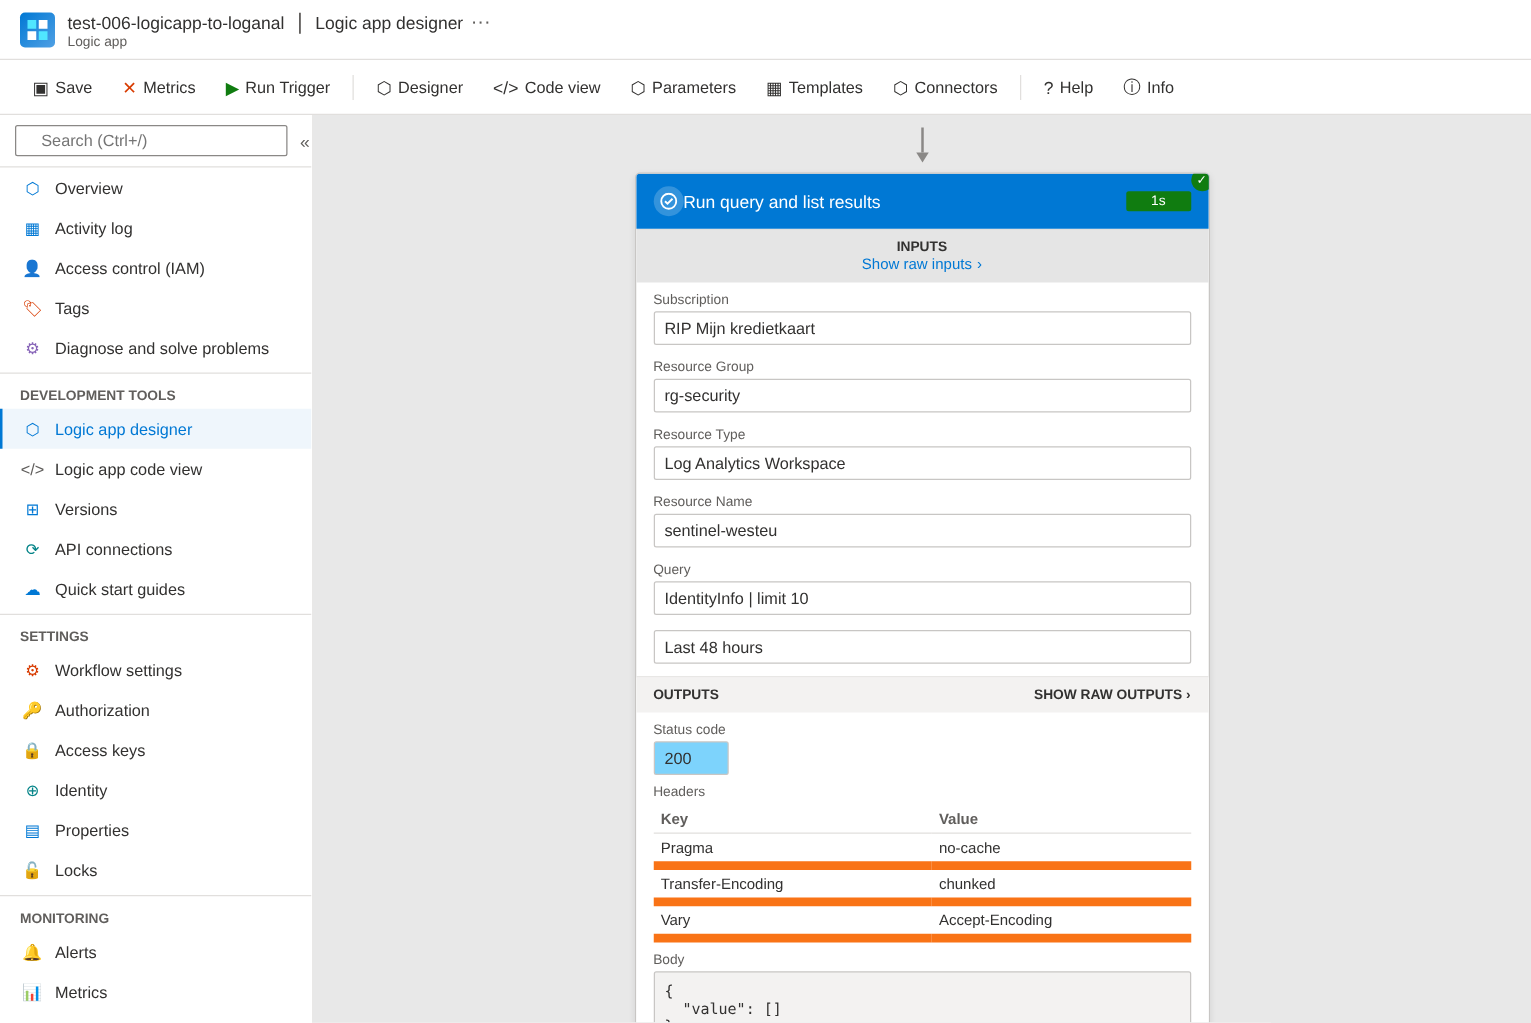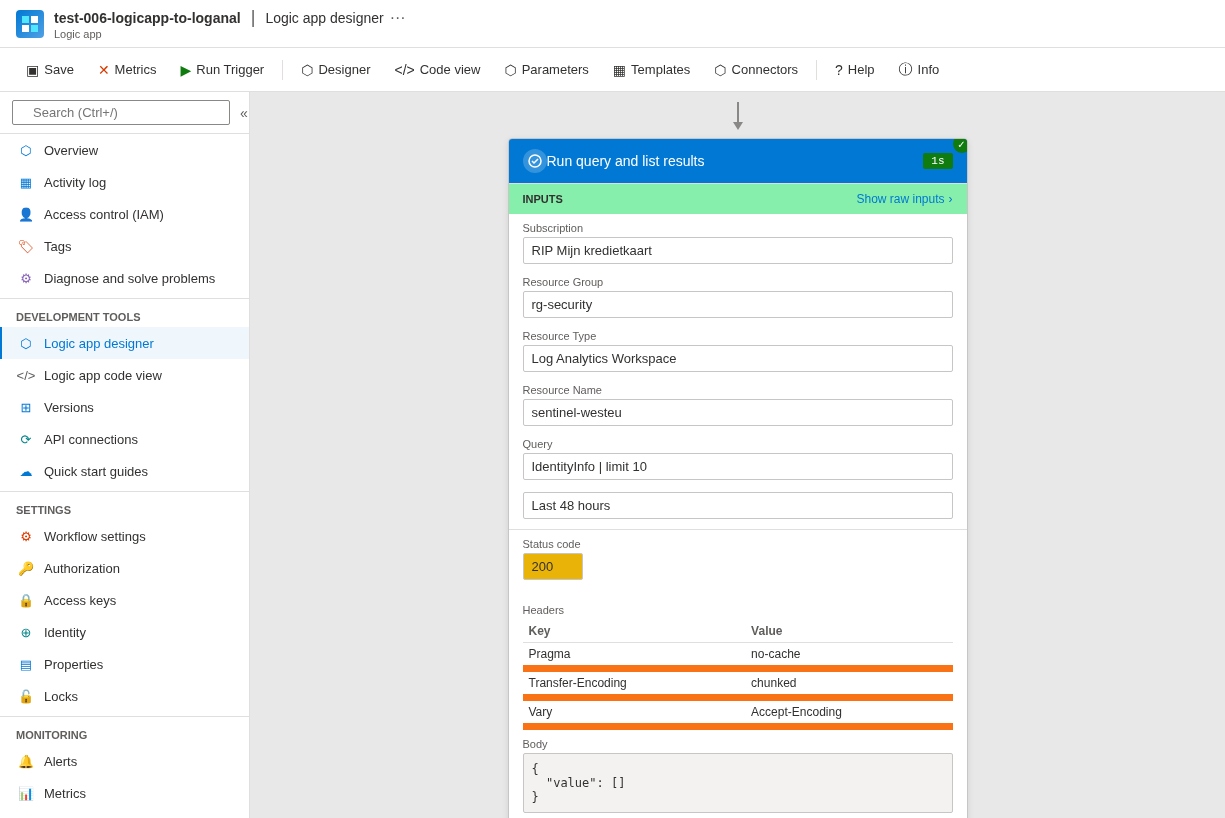--- a/index.html
+++ b/index.html
@@ -18,21 +18,21 @@
     }
     .title-bar-logo {
       width: 28px; height: 28px;
       background: linear-gradient(135deg, #0078d4 0%, #50a0e4 100%);
       border-radius: 4px;
       display: flex; align-items: center; justify-content: center;
       flex-shrink: 0;
     }
     .title-bar-logo svg { width: 18px; height: 18px; }
     .title-bar-text { display: flex; flex-direction: column; }
-    .title-bar-title { font-size: 14px; font-weight: 700; color: #323130; }
+    .title-bar-title { font-size: 14px; font-weight: 400; color: #323130; }
     .title-bar-subtitle { font-size: 11px; color: #605e5c; }
     .title-bar-separator { color: #605e5c; font-size: 18px; margin: 0 4px; }
     .title-bar-type { font-size: 14px; color: #323130; }
     .title-bar-ellipsis { color: #605e5c; font-size: 16px; cursor: pointer; }
 
     
     .toolbar {
       background: #fff;
       border-bottom: 1px solid #e1dfdd;
       padding: 0 16px;
@@ -140,32 +140,32 @@
     .card-header {
       display: flex; align-items: center; justify-content: space-between;
       padding: 10px 14px;
       background: #0078d4;
       color: #fff;
       position: relative;
     }
     .card-header-left { display: flex; align-items: center; }
     .card-header-icon { width: 24px; height: 24px; background: rgba(255,255,255,0.2); border-radius: 50%; display: flex; align-items: center; justify-content: center; font-size: 12px; }
     .card-header-title { font-size: 14px; font-weight: 500; }
-    .card-header-badge { background: #107c10; color: #fff; font-size: 11px; padding: 2px 8px; border-radius: 2px; font-family: Liberation Mono, monospace; }
+    .card-header-badge { background: #107c10; color: #fff; font-size: 11px; padding: 2px 20px; border-radius: 2px; }
     .card-header-check { position: absolute; top: -4px; right: -4px; background: #107c10; border-radius: 50%; width: 18px; height: 18px; display: flex; align-items: center; justify-content: center; color: #fff; font-size: 10px; }
 
     .card-section {
       border-top: 1px solid #e1dfdd;
       padding: 0;
     }
     .card-section-header {
       display: flex; align-items: center; justify-content: space-between;
       padding: 8px 14px;
-      background: #86efac;
-      font-size: 11px; font-weight: 700; color: #323130; text-transform: uppercase;
+      background: #e5e5e5;
+      font-size: 11px; font-weight: 700; color: #323130; text-transform: uppercase; flex-direction: column;
     }
     .card-section-header .show-raw {
       display: flex; align-items: center; gap: 4px;
       color: #0078d4; font-size: 12px; cursor: pointer; font-weight: 400; text-transform: none;
     }
     .card-field { padding: 8px 14px 4px; }
     .card-field-label { font-size: 11px; color: #605e5c; margin-bottom: 3px; }
     .card-field-value {
       background: #fff;
       border: 1px solid #c8c6c4;
@@ -178,21 +178,21 @@
 
     .outputs-section { background: #fff; }
     .outputs-header {
       display: flex; align-items: center; justify-content: space-between;
       padding: 8px 14px;
       background: #f3f2f1;
       font-size: 11px; font-weight: 700; color: #323130; text-transform: uppercase;
     }
     .outputs-content { padding: 8px 14px; }
     .status-code-label { font-size: 11px; color: #605e5c; margin-bottom: 3px; }
-    .status-code-value { background: #eab308; border: 1px solid #c8c6c4; border-radius: 2px; padding: 5px 8px; font-size: 13px; color: #323130; display: inline-block; min-width: 60px; margin-bottom: 24px; }
+    .status-code-value { background: #7dd3fc; border: 1px solid #c8c6c4; border-radius: 2px; padding: 5px 8px; font-size: 13px; color: #323130; display: inline-block; min-width: 60px; margin-bottom: 8px; }
     .headers-label { font-size: 11px; color: #605e5c; margin-bottom: 4px; }
     .headers-table { width: 100%; border-collapse: collapse; font-size: 12px; }
     .headers-table th { text-align: left; padding: 4px 6px; border-bottom: 1px solid #e1dfdd; color: #605e5c; font-weight: 600; }
     .headers-table td { padding: 4px 6px; border-bottom: 7px solid #f97316; color: #323130; }
     .body-label { font-size: 11px; color: #605e5c; margin-top: 8px; margin-bottom: 3px; }
     .body-code { background: #f3f2f1; border: 1px solid #c8c6c4; border-radius: 2px; padding: 8px; font-family: 'Consolas', monospace; font-size: 12px; color: #323130; white-space: pre; }
 
     
     .icon-blue { color: #0078d4; }
     .icon-orange { color: #d83b01; }
@@ -407,20 +407,27 @@
           <div class="card-field">
             <div class="card-field-label">Query</div>
             <div class="card-field-value">IdentityInfo | limit 10</div>
           </div>
           <div class="card-field" style="padding-bottom:10px;">
             <div class="card-field-value">Last 48 hours</div>
           </div>
         </div>
 
         <div class="card-section outputs-section">
+          <div class="outputs-header">
+            <span>OUTPUTS</span>
+            <span class="show-raw">
+              <span>Show raw outputs</span>
+              <span>›</span>
+            </span>
+          </div>
           <div class="outputs-content">
             <div class="status-code-label">Status code</div>
             <div class="status-code-value">200</div>
             <div class="headers-label">Headers</div>
             <table class="headers-table">
               <thead>
                 <tr>
                   <th>Key</th>
                   <th>Value</th>
                 </tr>

